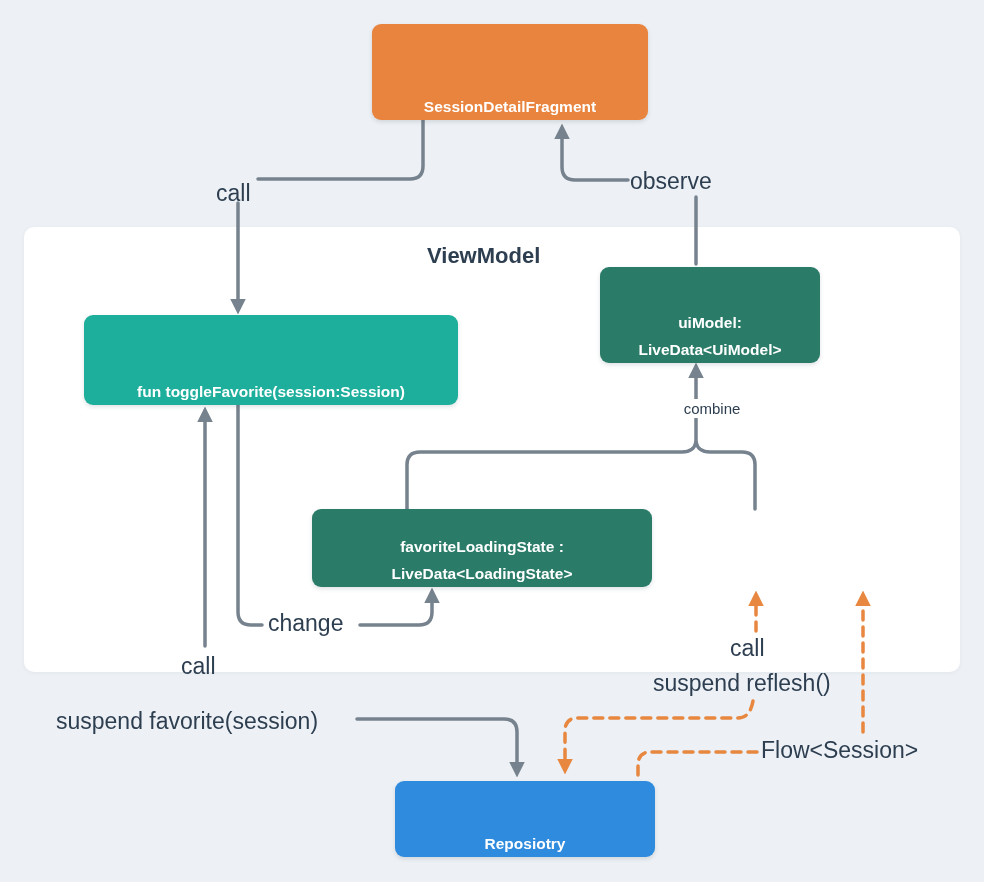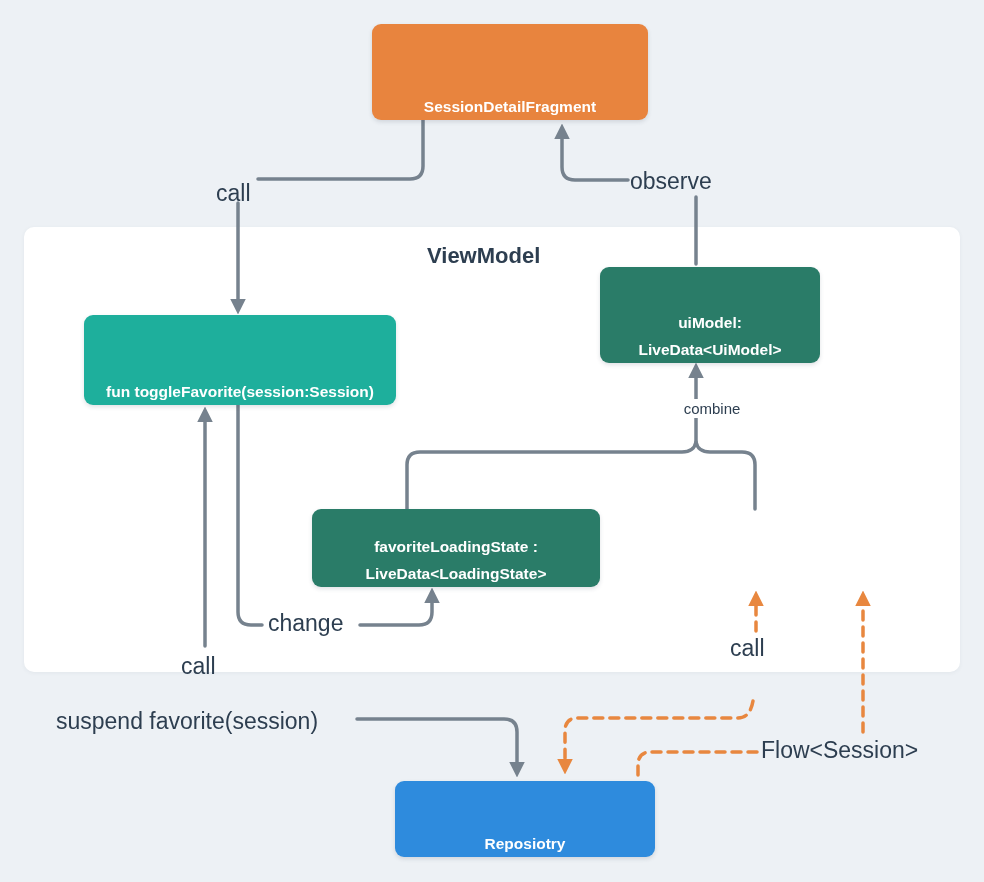--- a/index.html
+++ b/index.html
@@ -22,23 +22,23 @@
   #mg path{fill:var(--color-gray_line,#76828E)}
   #mo path{fill:var(--color-orange_line,#E8873F)}
 
   .node{
     position:absolute;display:flex;flex-direction:column;align-items:center;justify-content:flex-end;
     border-radius:9px;color:#fff;font-weight:bold;text-align:center;
     box-shadow:0 2px 4px rgba(44,62,80,0.15);
   }
   .node .l{font-size:15.5px;line-height:27px;white-space:nowrap}
   .node-fragment{left:372px;top:24px;width:276px;height:96px;background:var(--color-fragment_fill,#E8843E)}
-  .node-toggle{left:84px;top:315px;width:312px;height:90px;background:var(--color-teal_fill,#1EAF9C)}
+  .node-toggle{left:84px;top:315px;width:374px;height:90px;background:var(--color-teal_fill,#1EAF9C)}
   .node-uimodel{left:600px;top:267px;width:220px;height:96px;background:var(--color-green_fill,#2A7C68)}
-  .node-favorite{left:312px;top:509px;width:288px;height:78px;background:var(--color-green_fill,#2A7C68)}
+  .node-favorite{left:312px;top:509px;width:340px;height:78px;background:var(--color-green_fill,#2A7C68)}
   .node-session{left:648px;top:509px;width:289px;height:78px;background:var(--color-green_fill,#2A7C68)}
   .node-repository{left:395px;top:781px;width:260px;height:76px;background:var(--color-blue_fill,#2E8BDD)}
 
   .label{
     position:absolute;color:var(--color-label_text,#2D3E50);
     font-size:23px;font-weight:500;white-space:nowrap;
   }
   .label-title{left:427px;top:243px;font-size:22px;font-weight:bold}
   .label-call-top{left:216px;top:180px}
   .label-observe{left:630px;top:168px}
@@ -111,15 +111,16 @@
   </div>
 
   <div class="label label-title">ViewModel</div>
   <div class="label label-call-top">call</div>
   <div class="label label-observe">observe</div>
   <div class="label label-combine">combine</div>
   <div class="label label-change">change</div>
   <div class="label label-call-left">call</div>
   <div class="label label-suspend-favorite">suspend favorite(session)</div>
   <div class="label label-call-right">call</div>
+  <div class="label label-suspend-reflesh">suspend reflesh()</div>
   <div class="label label-flow-session">Flow&lt;Session&gt;</div>
 
 </div>
 
 </body></html>

